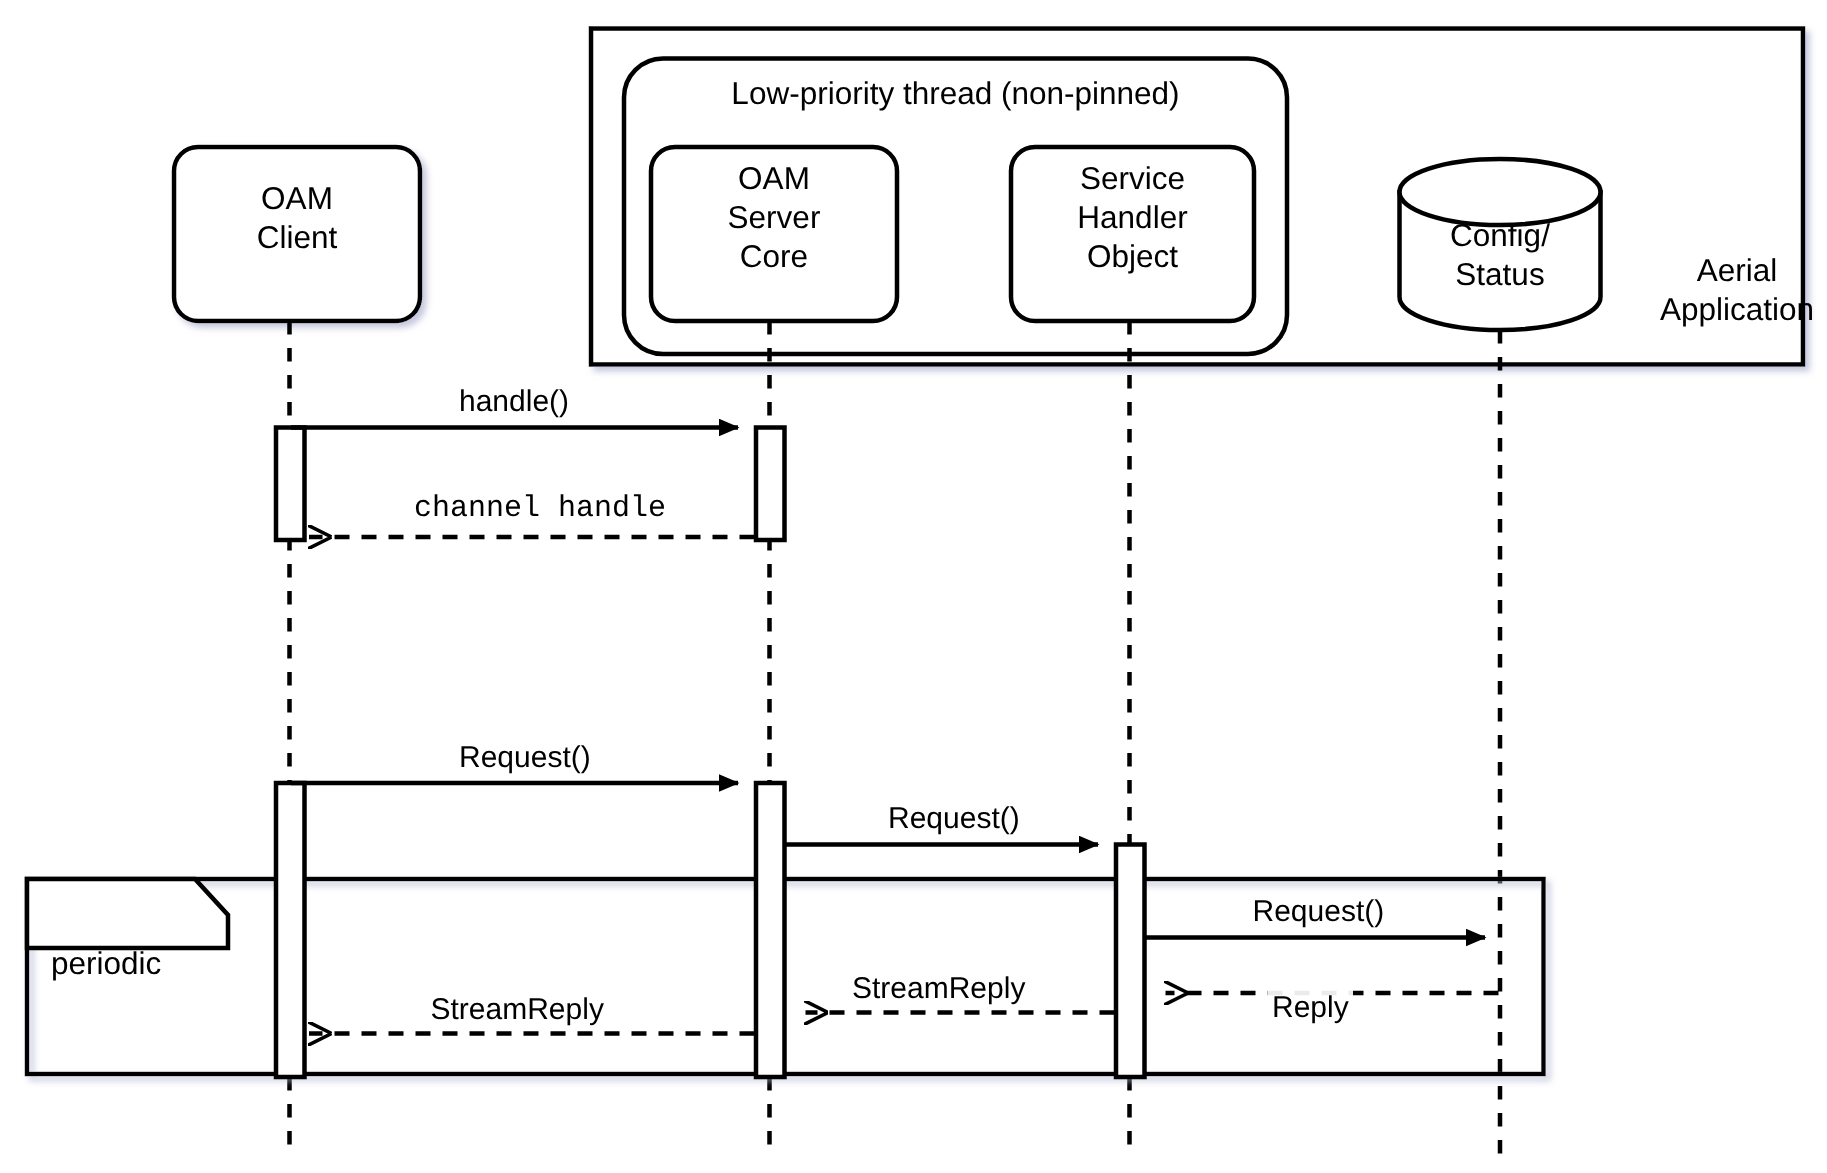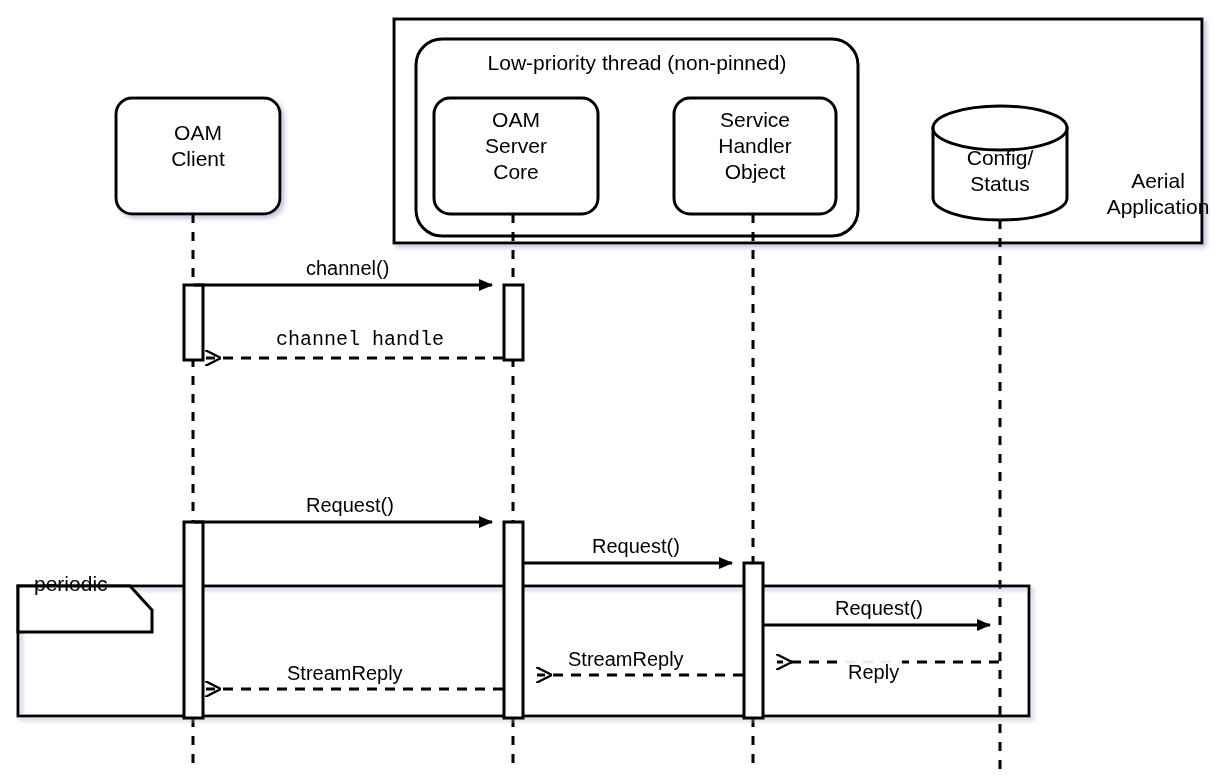--- a/index.html
+++ b/index.html
@@ -136,23 +136,23 @@
 Server
 Core</div>
 
   <div class="box-lbl" style="left:933px; top:145px; width:134px;">Config/
 Status</div>
 
   <div class="box-lbl" style="left:674px; top:107px; width:162px;">Service
 Handler
 Object</div>
 
-  <div class="frag-lbl" style="left:34px; top:571px;text-align:right;">periodic</div>
+  <div class="frag-lbl" style="left:34px; top:630px;text-align:right;">periodic</div>
 
-  <div class="msg-lbl" style="left:303px; top:256px;">channel()</div>
+  <div class="msg-lbl" style="left:303px; top:256px;">handle()</div>
 
   <div class="msg-lbl" style="left:273px; top:328px;font-family:Liberation Mono, monospace;">channel handle</div>
 
   <div class="msg-lbl" style="left:303px; top:493px;">Request()</div>
 
   <div class="msg-lbl" style="left:589px; top:534px;">Request()</div>
 
   <div class="msg-lbl" style="left:832px; top:596px;">Request()</div>
 
   <div class="msg-lbl" style="left:845px; top:660px;">Reply</div>

